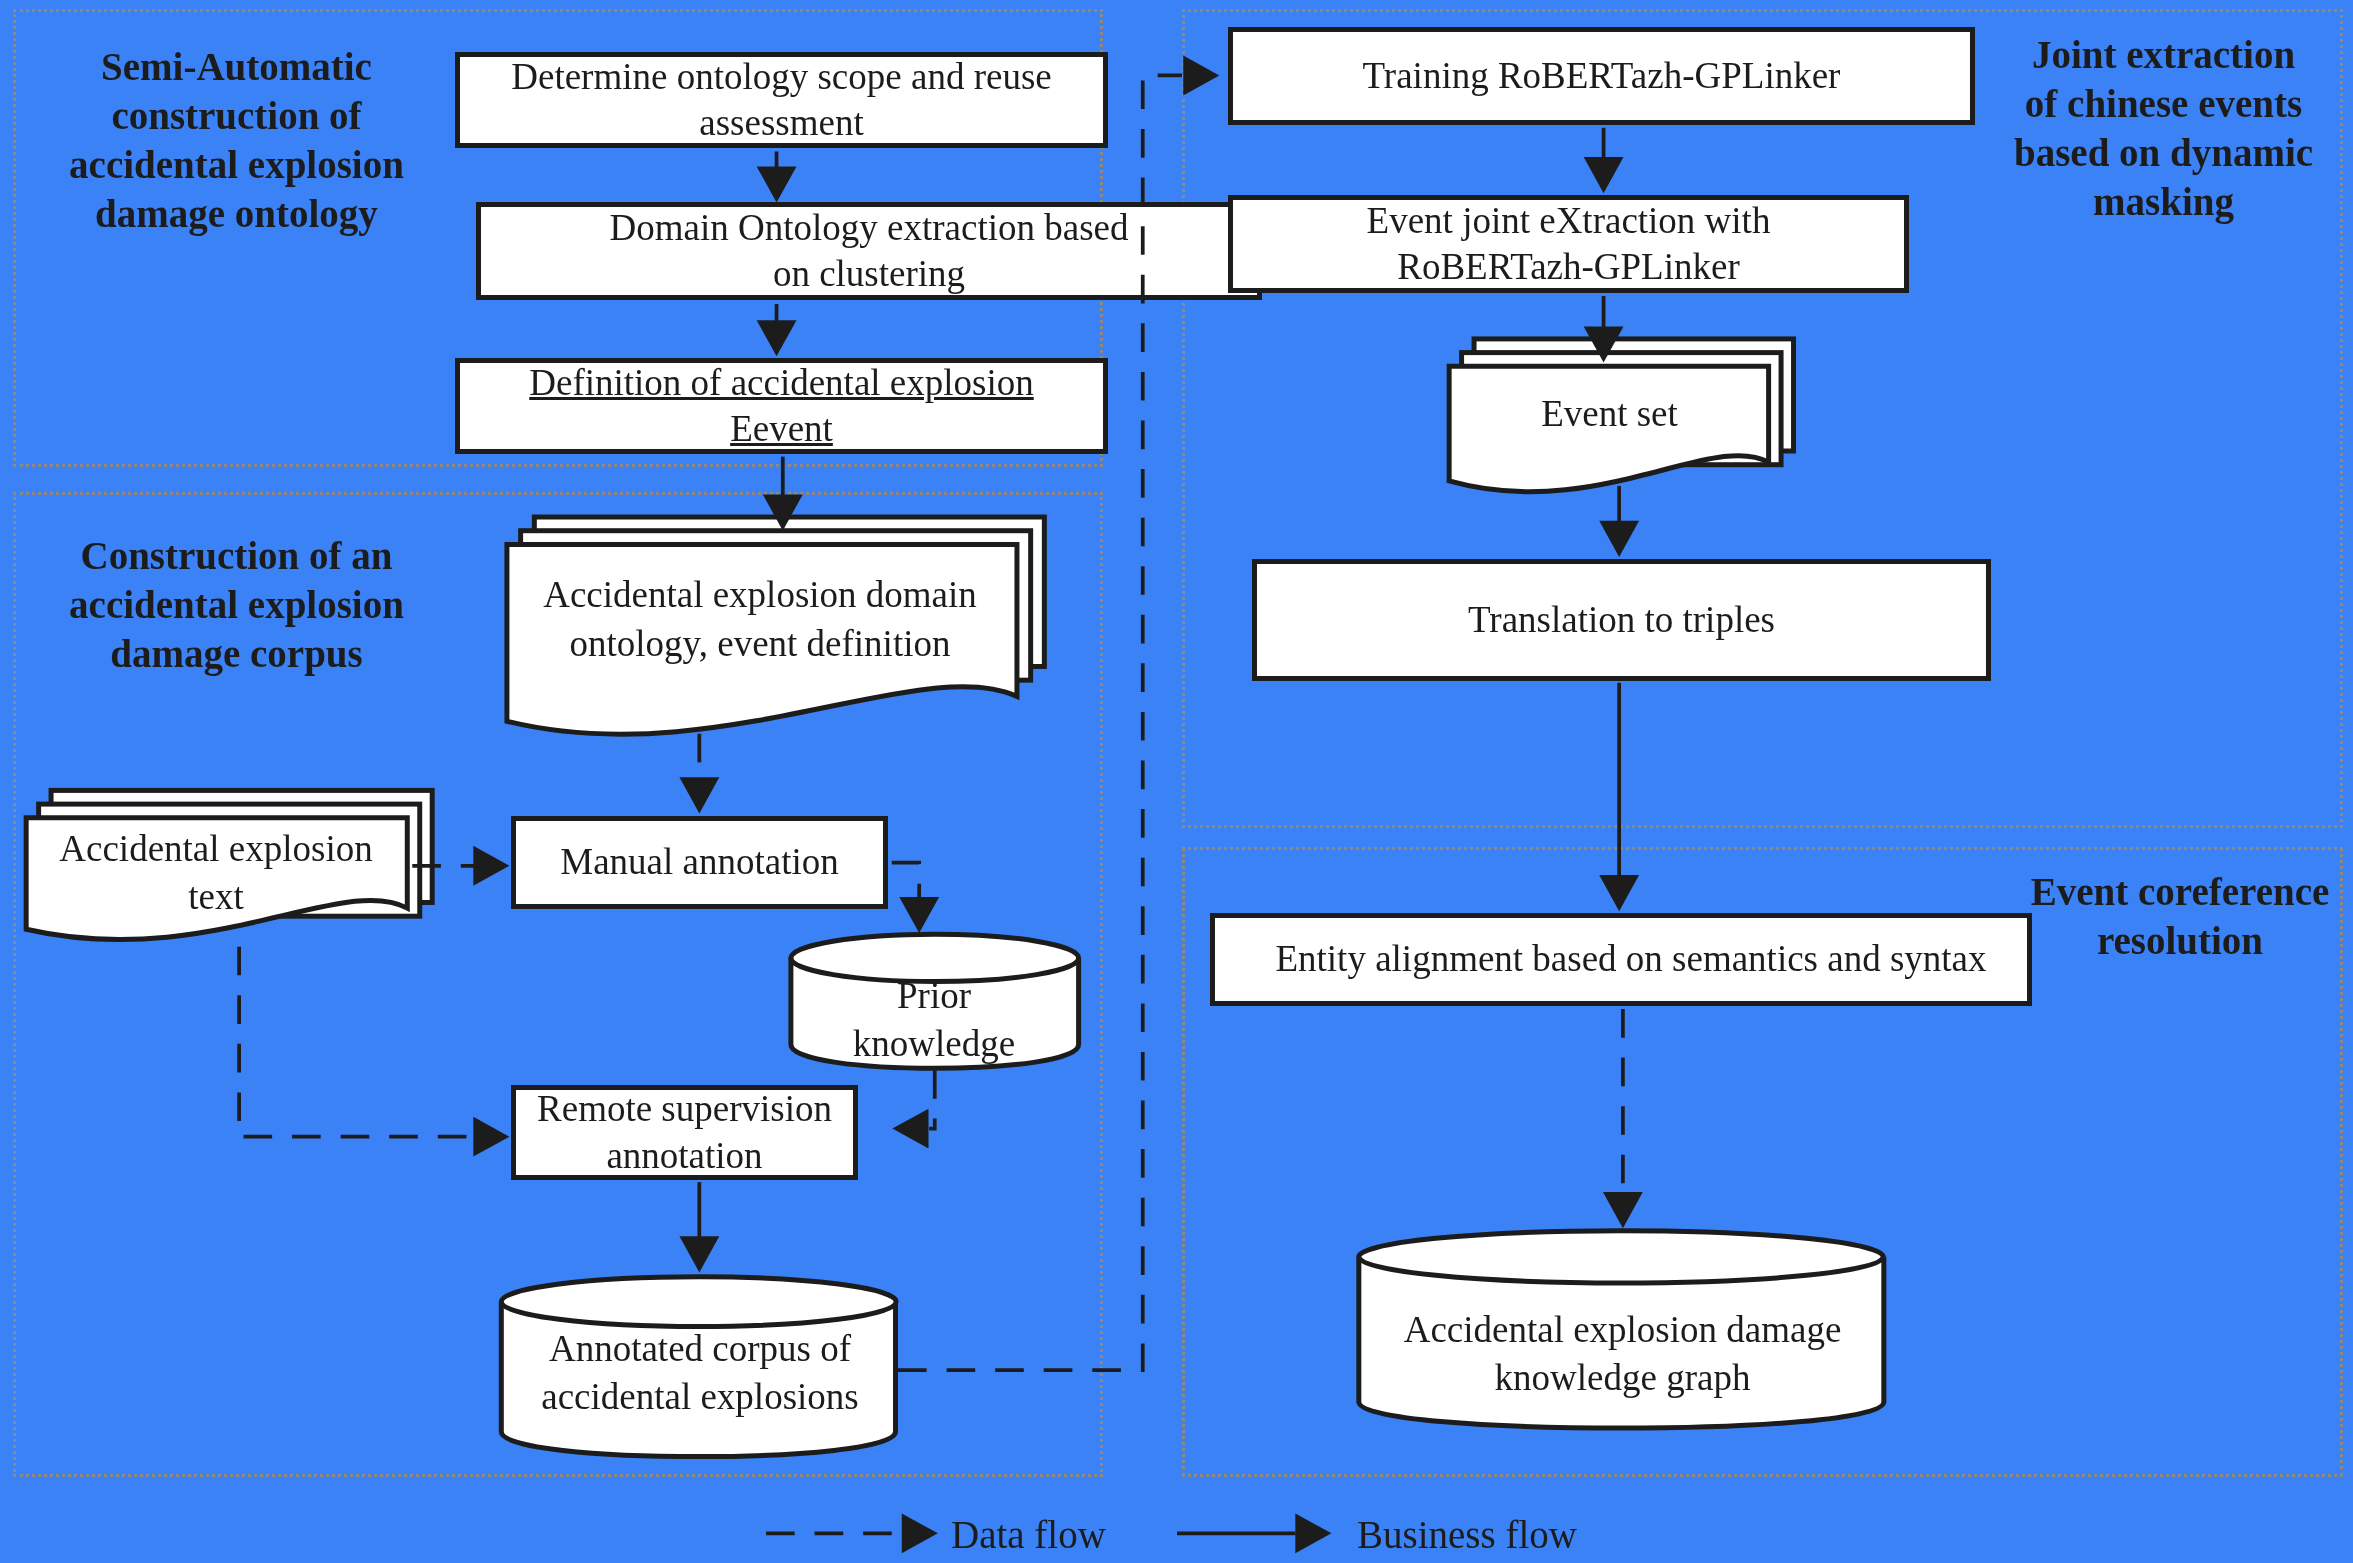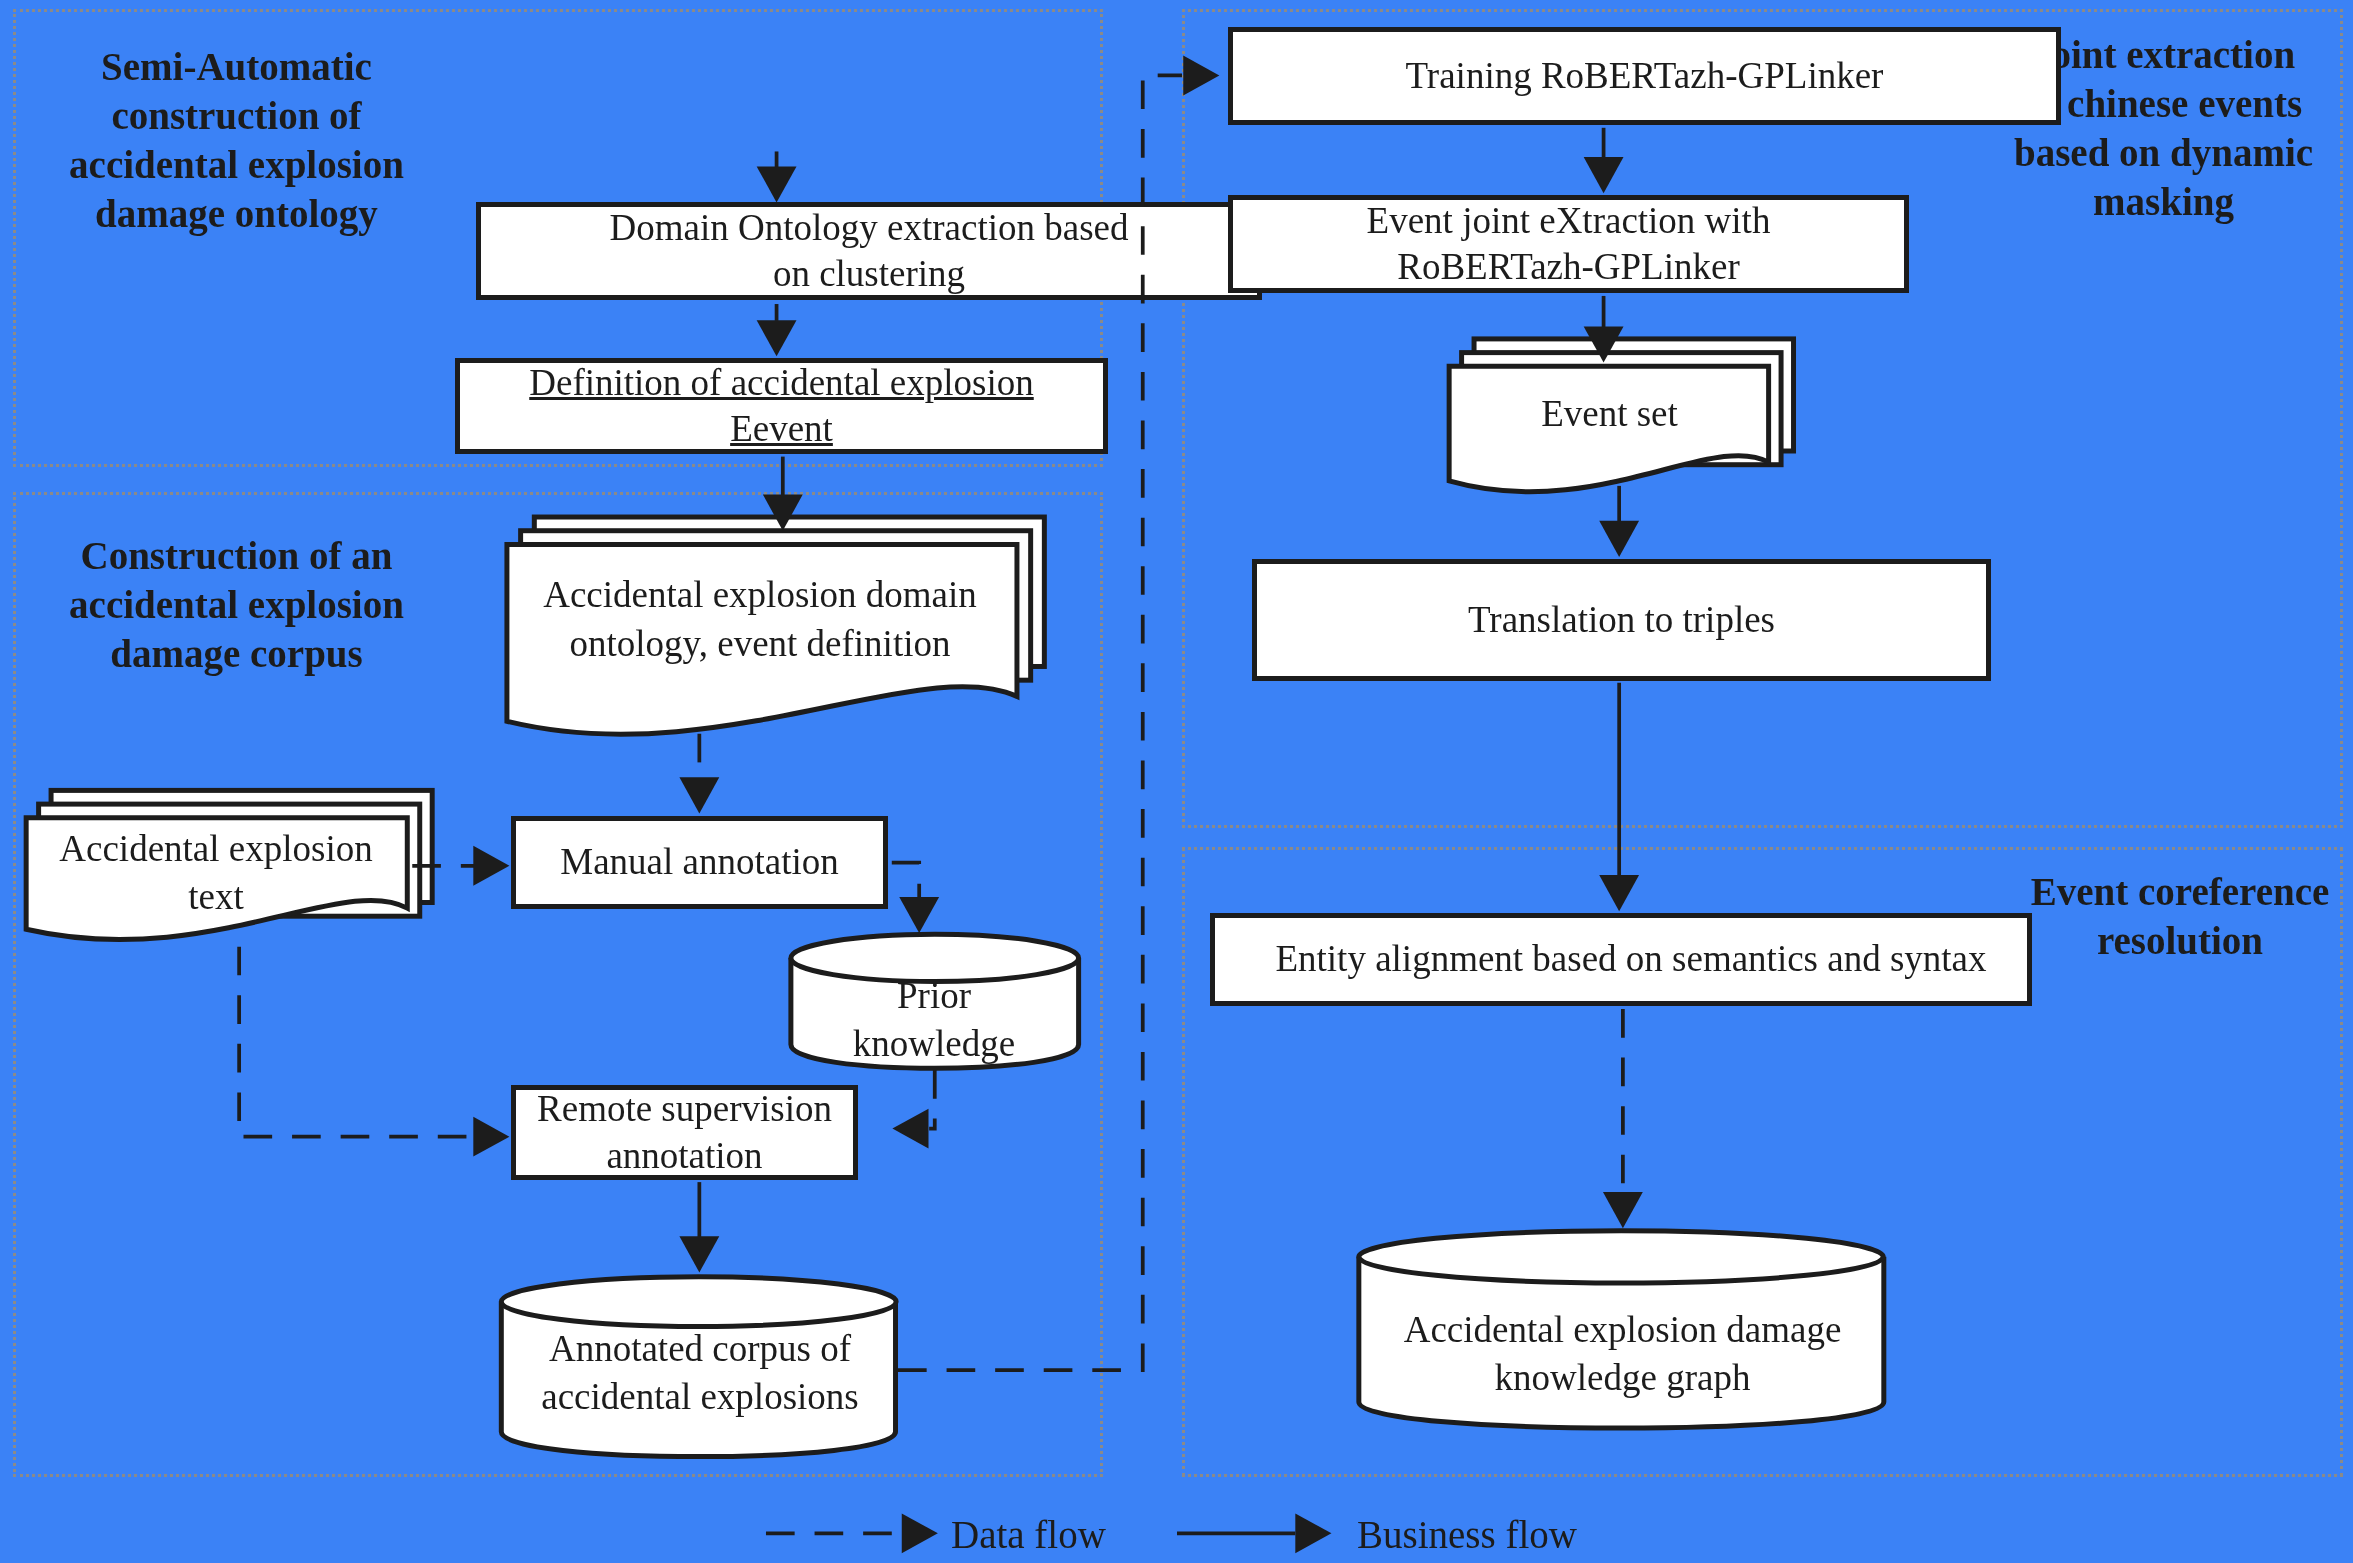--- a/index.html
+++ b/index.html
@@ -50,28 +50,30 @@
   <div class="ptitle" style="left:37px;top:531px;width:399px;height:162px;">Construction of an
 accidental explosion
 damage corpus</div>
   <div class="ptitle" style="left:1989px;top:30px;width:349px;height:212px;">Joint extraction
 of chinese events
 based on dynamic
 masking</div>
   <div class="ptitle" style="left:2021px;top:867px;width:318px;height:112px;">Event coreference
 resolution</div>
 
+  <div class="pbox" style="left:455px;top:52px;width:653px;height:96px;">Determine ontology scope and reuse
+assessment</div>
   <div class="pbox" style="left:476px;top:202px;width:786px;height:98px;">Domain Ontology extraction based
 on clustering</div>
   <div class="pbox" style="left:455px;top:358px;width:653px;height:96px;text-decoration:underline;">Definition of accidental explosion
 Eevent</div>
   <div class="pbox" style="left:511px;top:816px;width:377px;height:93px;">Manual annotation</div>
   <div class="pbox" style="left:511px;top:1085px;width:347px;height:95px;">Remote supervision
 annotation</div>
-  <div class="pbox" style="left:1228px;top:27px;width:833px;height:98px;">Training RoBERTazh-GPLinker</div>
+  <div class="pbox" style="left:1228px;top:27px;width:747px;height:98px;">Training RoBERTazh-GPLinker</div>
   <div class="pbox" style="left:1228px;top:195px;width:681px;height:98px;text-align:center;">Event joint eXtraction with
 RoBERTazh-GPLinker</div>
   <div class="pbox" style="left:1252px;top:559px;width:739px;height:122px;">Translation to triples</div>
   <div class="pbox" style="left:1210px;top:913px;width:822px;height:93px;padding-left:20px;">Entity alignment based on semantics and syntax</div>
 
   <svg class="shapes" width="2354" height="1564" viewBox="0 0 3780 2511">
 
     <g>
       <rect class="page" x="858" y="830" width="819" height="240"></rect>
       <rect class="page" x="836" y="852" width="819" height="240"></rect>

